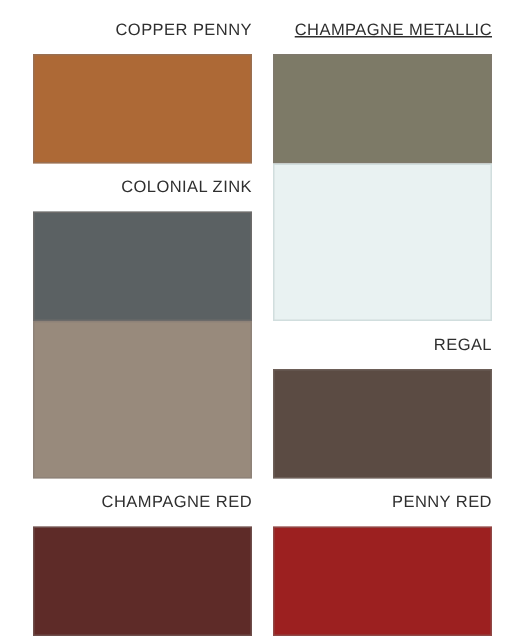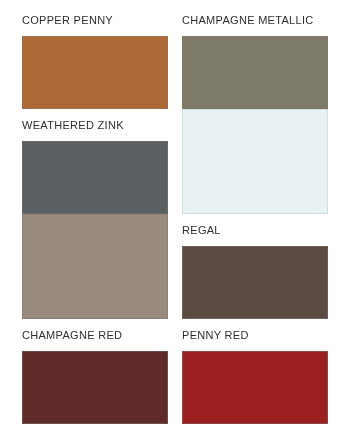--- a/index.html
+++ b/index.html
@@ -34,21 +34,21 @@
   .swatch-cell {
     width: 146px;
     display: flex;
     flex-direction: column;
     align-items: stretch;
   }
 
   .swatch-label {
     height: 32px;
     line-height: 32px;
-    text-align: left;
+    text-align: right;
     font-size: 11px;
     letter-spacing: 0.3px;
     color: #2f2f2f;
     white-space: nowrap;
     font-family: "Liberation Sans", sans-serif;
   }
 
   .swatch-chip {
     flex: 1 1 auto;
     height: 58px;
@@ -64,28 +64,28 @@
 <body style="background-color: rgb(255, 255, 255);">
 
 <div id="palette">
 
   <div class="swatch-row">
     <div class="swatch-cell">
       <div class="swatch-label" style="color: rgb(47, 47, 47);">COPPER PENNY</div>
       <div class="swatch-chip" style="background-color: rgb(173, 105, 54);"></div>
     </div>
     <div class="swatch-cell">
-      <div class="swatch-label" style="color: rgb(47, 47, 47);">CHAMPAGNE METALLIC</div>
+      <div class="swatch-label" style="color: rgb(47, 47, 47); text-decoration: underline;">CHAMPAGNE METALLIC</div>
       <div class="swatch-chip" style="background-color: rgb(125, 122, 103);"></div>
     </div>
   </div>
 
   <div class="swatch-row">
     <div class="swatch-cell">
-      <div class="swatch-label" style="color: rgb(47, 47, 47);">WEATHERED ZINK</div>
+      <div class="swatch-label" style="color: rgb(47, 47, 47);">COLONIAL ZINK</div>
       <div class="swatch-chip" style="background-color: rgb(91, 97, 99);"></div>
     </div>
     <div class="swatch-cell">
       <div class="swatch-chip light-chip" style="background-color: rgb(233, 242, 242);"></div>
     </div>
   </div>
 
   <div class="swatch-row">
     <div class="swatch-cell">
       <div class="swatch-chip" style="background-color: rgb(152, 138, 124);"></div>

